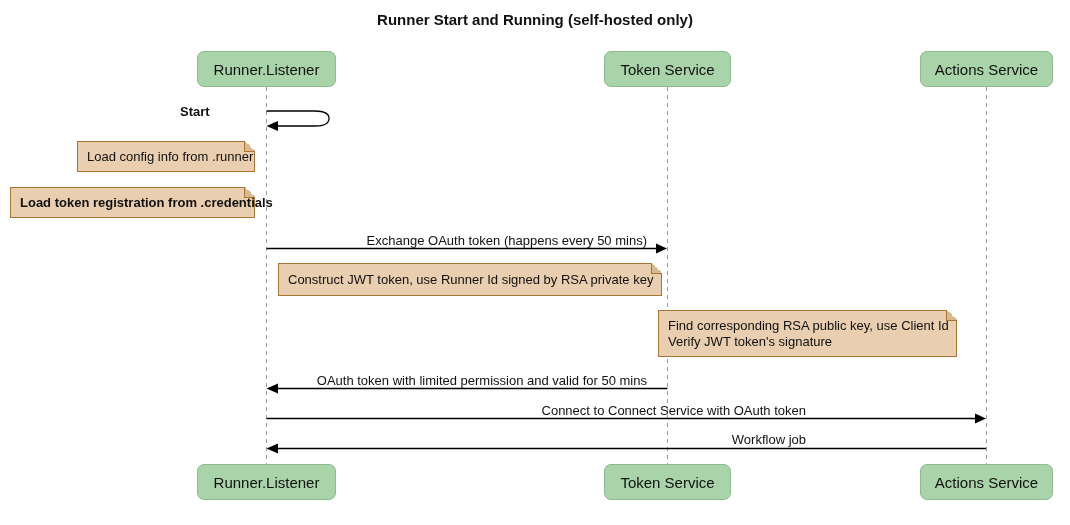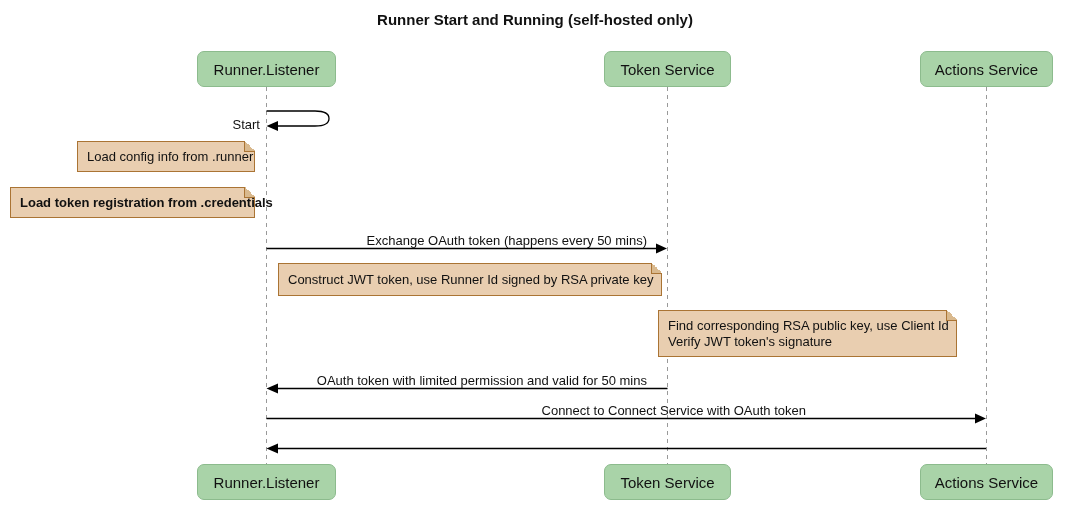--- a/index.html
+++ b/index.html
@@ -100,24 +100,25 @@
   <div class="participant" style="left:197px;top:51px;width:139px;">
     <span>Runner.Listener</span>
   </div>
   <div class="participant" style="left:604px;top:51px;width:127px;">
     <span>Token Service</span>
   </div>
   <div class="participant" style="left:920px;top:51px;width:133px;">
     <span>Actions Service</span>
   </div>
 
-  <div class="msg-label" style="left:180px;top:117px;width:80px;text-align:right;">Start</div>
+  <div class="msg-label" style="left:180px;top:104px;width:80px;text-align:left;font-weight:bold;">Start</div>
   <div class="msg-label" style="left:287px;top:233px;width:360px;">Exchange OAuth token (happens every 50 mins)</div>
   <div class="msg-label" style="left:287px;top:373px;width:360px;">OAuth token with limited permission and valid for 50 mins</div>
   <div class="msg-label" style="left:446px;top:403px;width:360px;">Connect to Connect Service with OAuth token</div>
+  <div class="msg-label" style="left:446px;top:432px;width:360px;">Workflow job</div>
 
   <div class="note" style="left:77px;top:141px;width:178px;height:31px;">
     <span>Load config info from .runner</span>
   </div>
   <div class="note" style="left:10px;top:187px;width:245px;height:31px;font-weight:bold;">
     <span>Load token registration from .credentials</span>
   </div>
   <div class="note" style="left:278px;top:263px;width:384px;height:33px;">
     <span>Construct JWT token, use Runner Id signed by RSA private key</span>
   </div>

